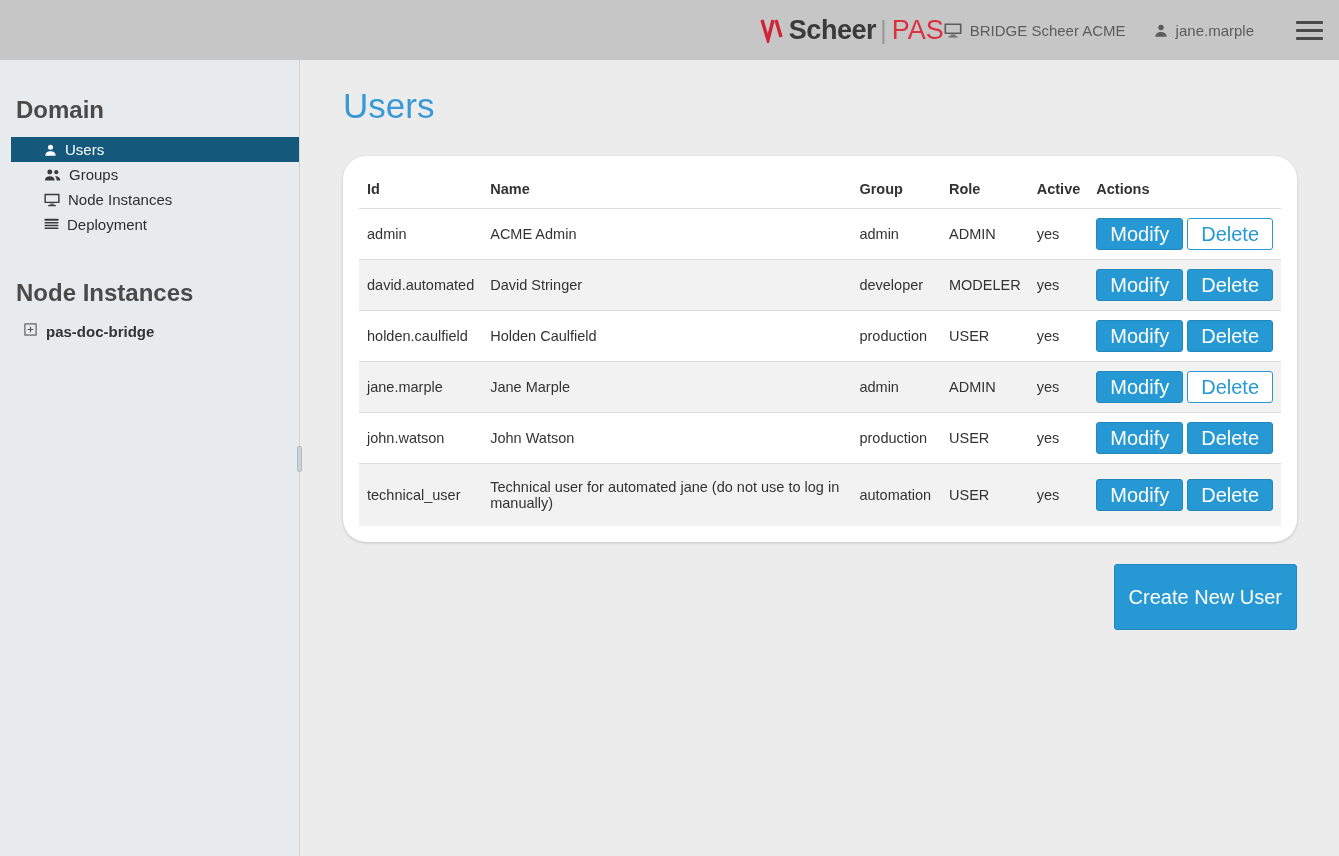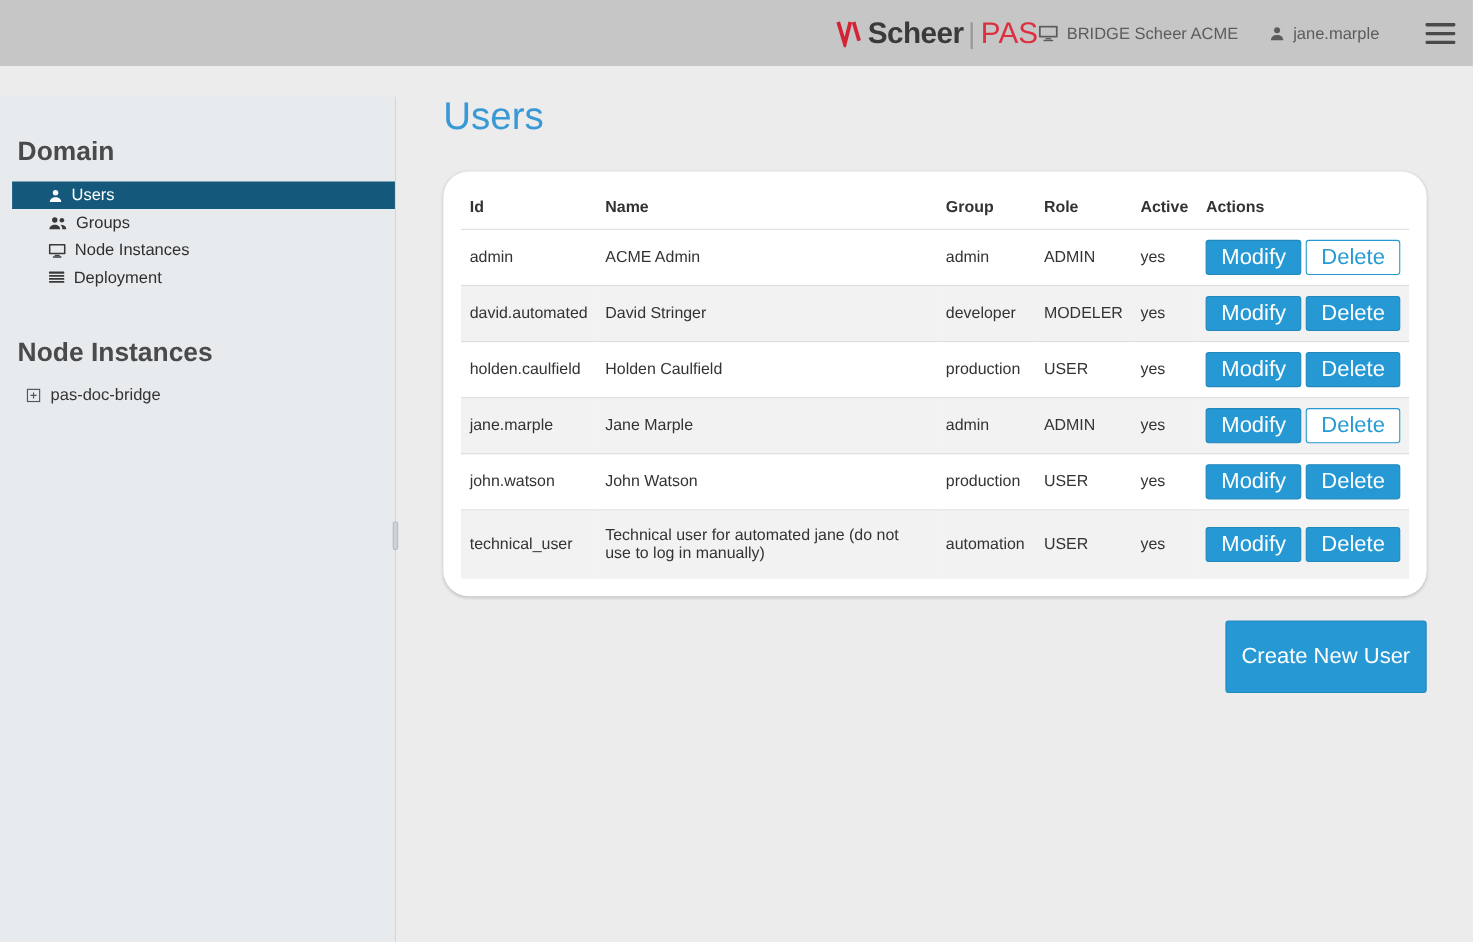--- a/index.html
+++ b/index.html
@@ -29,40 +29,39 @@
   .brand-pas{font-size:27px;color:var(--brand-red);}
   .header-right{display:flex;align-items:center;color:#5c5c5c;font-size:15px;}
   .header-item{display:flex;align-items:center;gap:8px;cursor:pointer;}
   .header-item + .header-item{margin-left:28px;}
   .hamburger{margin-left:40px;cursor:pointer;padding:4px 2px;}
   .hamburger span{display:block;width:27px;height:3px;background:#4a4a4a;border-radius:1px;margin:5px 0;}
   .icon{flex:none;display:inline-block;}
   
   .layout{display:flex;height:796px;}
   aside{
-    width:360px;flex:none;background:#e7ebee;border-right:1px solid #d2d6d9;
+    width:300px;flex:none;background:#e7ebee;border-right:1px solid #d2d6d9;
     position:relative;
-    margin-top:28px;
   }
   .side-heading{
     font-size:24px;font-weight:bold;color:#4a4a4a;
     margin:36px 0 13px 16px;
   }
   .side-heading.second{margin-top:42px;}
   .side-item{
     height:25px;margin-left:11px;padding-left:33px;
     display:flex;align-items:center;gap:8px;
     font-size:15px;color:#2f2f2f;cursor:pointer;
   }
   .side-item .icon{color:#3a3a3a;}
   .side-item.active{background:var(--active-bg);color:#fff;}
   .side-item.active .icon{color:#fff;}
   .tree-item{
-    margin:16px 0 0 24px;display:flex;align-items:center;gap:9px;
-    font-size:15px;color:#333;cursor:pointer;
+    margin:16px 0 0 24px;display:flex;gap:9px;
+    font-size:15px;color:#333;cursor:pointer;font-weight:bold;
   }
   .splitter-handle{
     position:absolute;right:-3px;top:386px;width:5px;height:26px;
     background:#cdd2d6;border:1px solid #b6bcc1;border-radius:2px;cursor:col-resize;
   }
   
   main{flex:1;padding:0 42px 0 43px;background:#ececec;}
   .page-title{
     margin:26px 0 0 0;font-size:35px;font-weight:400;color:var(--title-blue);
   }

